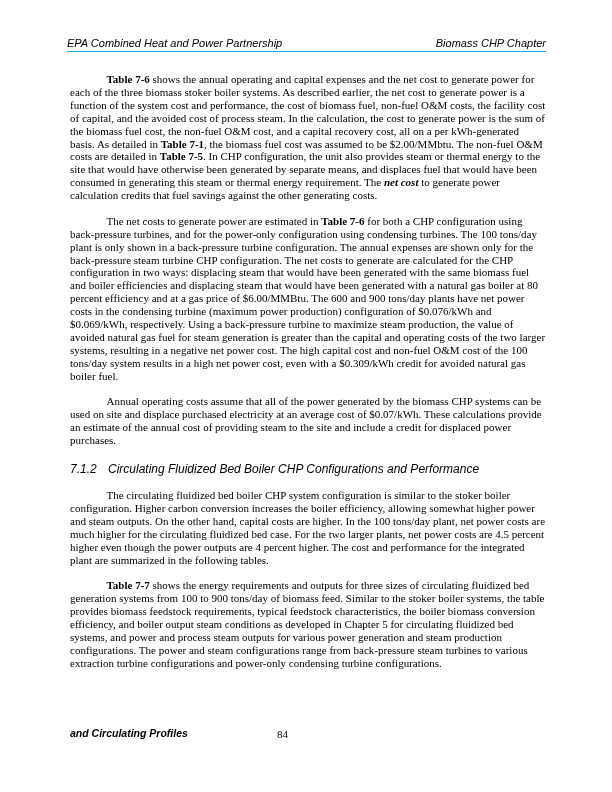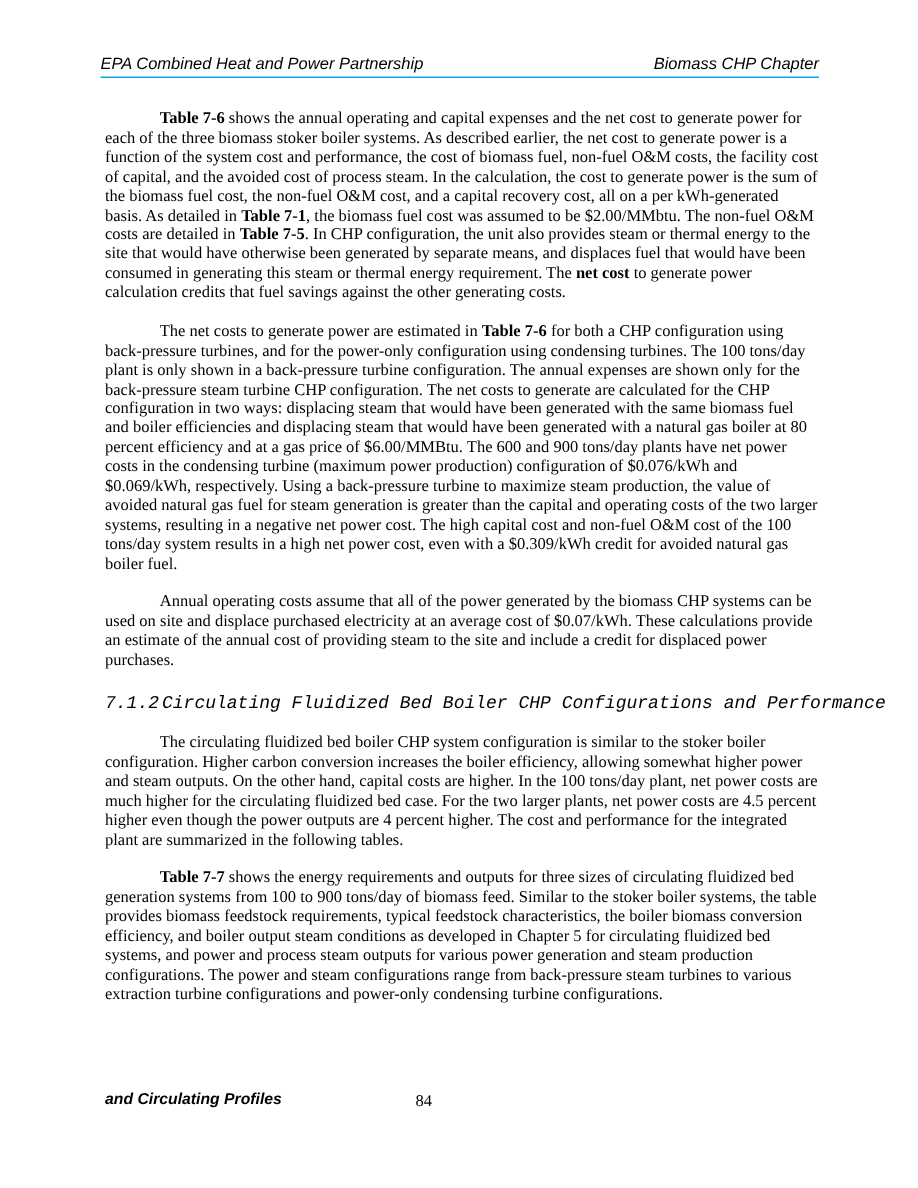--- a/index.html
+++ b/index.html
@@ -40,25 +40,25 @@
     font-family: "Liberation Serif", serif;
     font-size: 11px;
     line-height: 12.9px;
     text-align: left;
   }
   .doc-body p {
     margin: 0 0 12.8px 0;
     text-indent: 36.5px;
   }
   .doc-body .b  { font-weight: bold; }
-  .doc-body .bi { font-weight: bold; }
+  .doc-body .bi { font-weight: bold; font-style: italic; }
   .section-heading {
     display: flex;
     margin: 15px 0 13px 0;
-    font-family: Liberation Mono, monospace;
+    font-family: Liberation Sans, sans-serif;
     font-style: italic;
     font-size: 12px;
     line-height: 14px;
     white-space: nowrap;
   }
   .section-heading .h-num {
     width: 38px;
     flex: 0 0 38px;
   }
   

